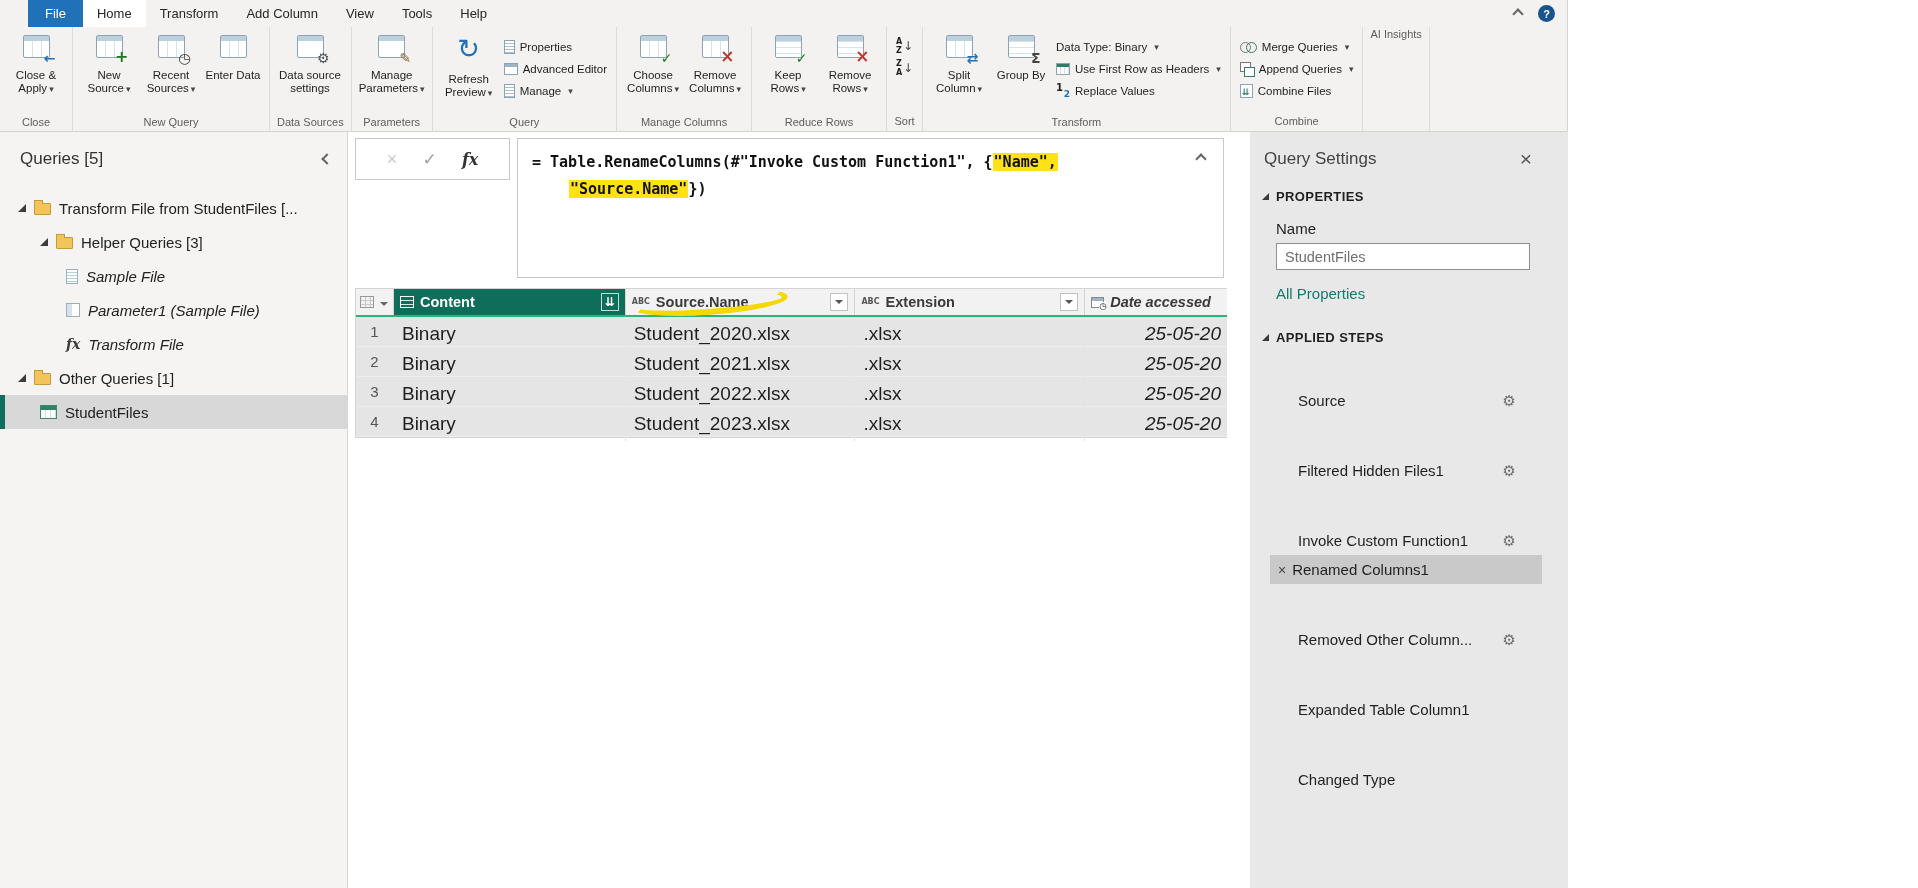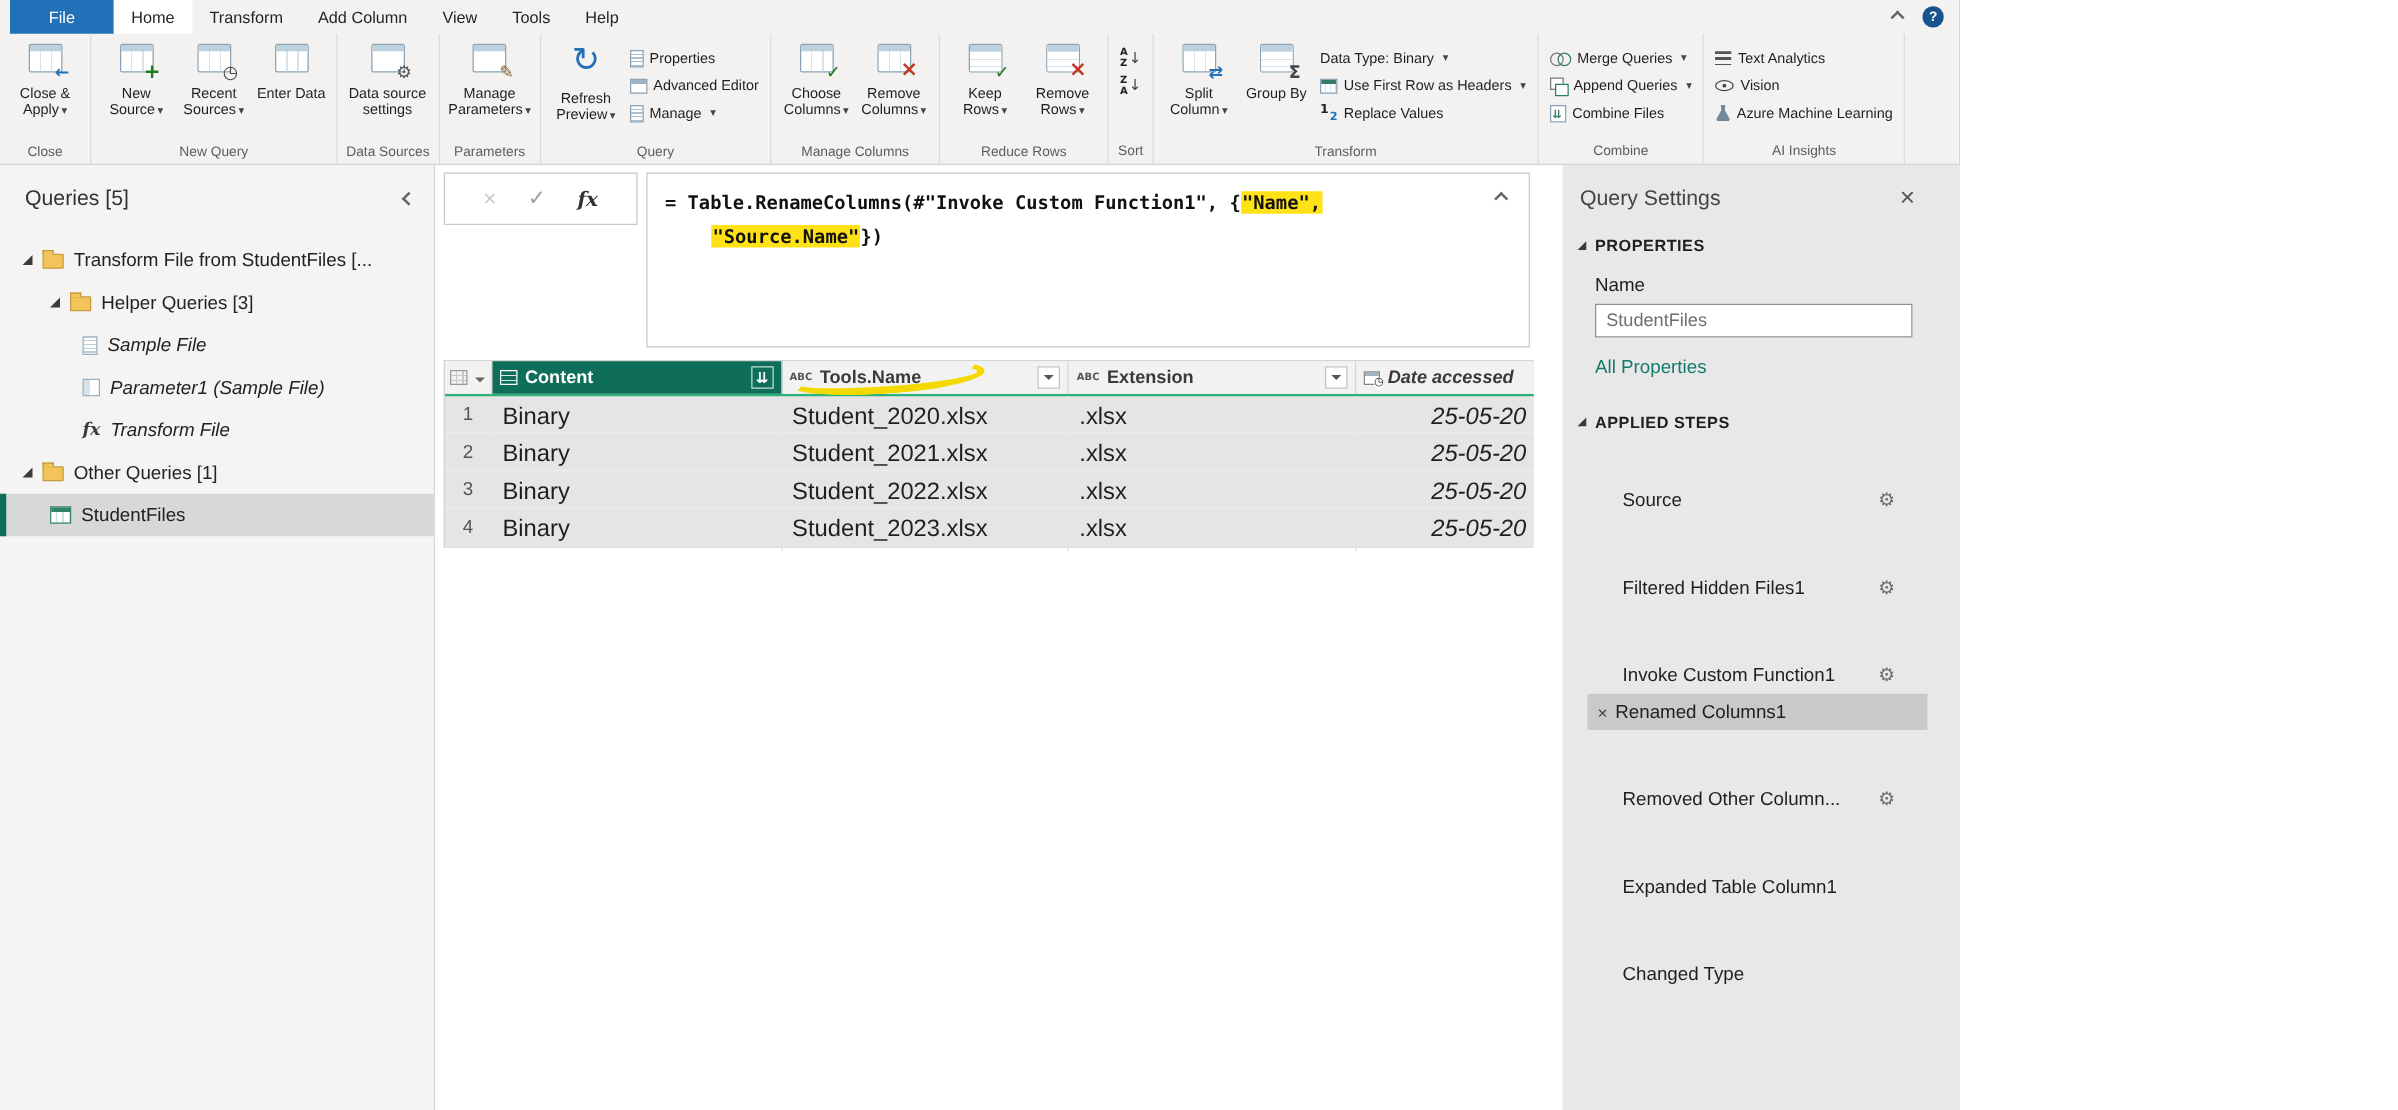--- a/index.html
+++ b/index.html
@@ -2,21 +2,21 @@
 <html><head>
 <meta charset="utf-8">
 <style>
   * { margin:0; padding:0; box-sizing:border-box; }
   html,body { width:1918px; height:888px; background:#ffffff; font-family:"Liberation Sans","DejaVu Sans",sans-serif; overflow:hidden; }
   .app { position:relative; width:1568px; height:888px; background:#fff; border-right:1px solid #d5d5d5; }
 
   
   .tabbar { height:27px; background:#f3f2f0; display:flex; align-items:stretch; padding-left:8px; }
   .tab { padding:0 14px; display:flex; align-items:center; font-size:13px; color:#252525; cursor:default; }
-  .tab.file { background:#2171b9; color:#fff; padding:0 31px; }
+  .tab.file { background:#2171b9; color:#fff; padding:0 17px;margin-left:20px; }
   .tab.active { background:#ffffff; }
   .winbtns { margin-left:auto; display:flex; align-items:center; gap:16px; padding-right:12px; }
   .helpbtn { width:17px; height:17px; border-radius:50%; background:#17548e; color:#fff; font-size:11px; font-weight:700; display:flex; align-items:center; justify-content:center; }
 
   
   .ribbon { height:105px; background:#f3f2f0; border-bottom:1px solid #d4d2cf; display:flex; }
   .rgroup { display:flex; flex-direction:column; border-right:1px solid #dedcd9; padding:0 3px; }
   .rbody { flex:1; display:flex; align-items:flex-start; padding:2px 3px 0; gap:2px; }
   .rname { height:17px; line-height:15px; font-size:11px; color:#5f5d5b; text-align:center; white-space:nowrap; padding:0 4px; }
   .bigbtn { display:flex; flex-direction:column; align-items:center; width:60px; min-width:52px; padding:4px 1px 0; font-size:11.5px; line-height:13px; text-align:center; color:#1f1f1f; height:86px; }
@@ -329,36 +329,20 @@
           <div class="smallbtn">
             <span class="mini-comb"></span>
             <span>Combine Files</span>
           </div>
         </div>
       </div>
       <div class="rname">Combine</div>
     </div>
 
     <div class="rgroup">
-      <div class="rbody">
-        <div class="smallcol">
-          <div class="smallbtn">
-            <span class="mini-lines"></span>
-            <span>Text Analytics</span>
-          </div>
-          <div class="smallbtn">
-            <span class="mini-eye"></span>
-            <span>Vision</span>
-          </div>
-          <div class="smallbtn">
-            <span class="mini-flask"></span>
-            <span>Azure Machine Learning</span>
-          </div>
-        </div>
-      </div>
       <div class="rname">AI Insights</div>
     </div>
 
   </div>
 
   <div class="content">
 
     <aside class="queries">
       <div class="q-title-row">
         <span class="q-title">Queries [5]</span>
@@ -419,21 +403,21 @@
             <span class="selgrid"></span>
             <span class="selcaret"></span>
           </div>
           <div class="th w-content sel">
             <span class="whitegrid"></span>
             <span>Content</span>
             <span class="combinebtn">⇊</span>
           </div>
           <div class="th w-source">
             <span class="abc">ABC</span>
-            <span>Tools.Name</span>
+            <span>Source.Name</span>
             <span class="swoosh"></span>
             <span class="hdrbtn">
                 <span class="filtercaret"></span>
               </span>
           </div>
           <div class="th w-ext">
             <span class="abc">ABC</span>
             <span>Extension</span>
             <span class="hdrbtn">
                 <span class="filtercaret"></span>

